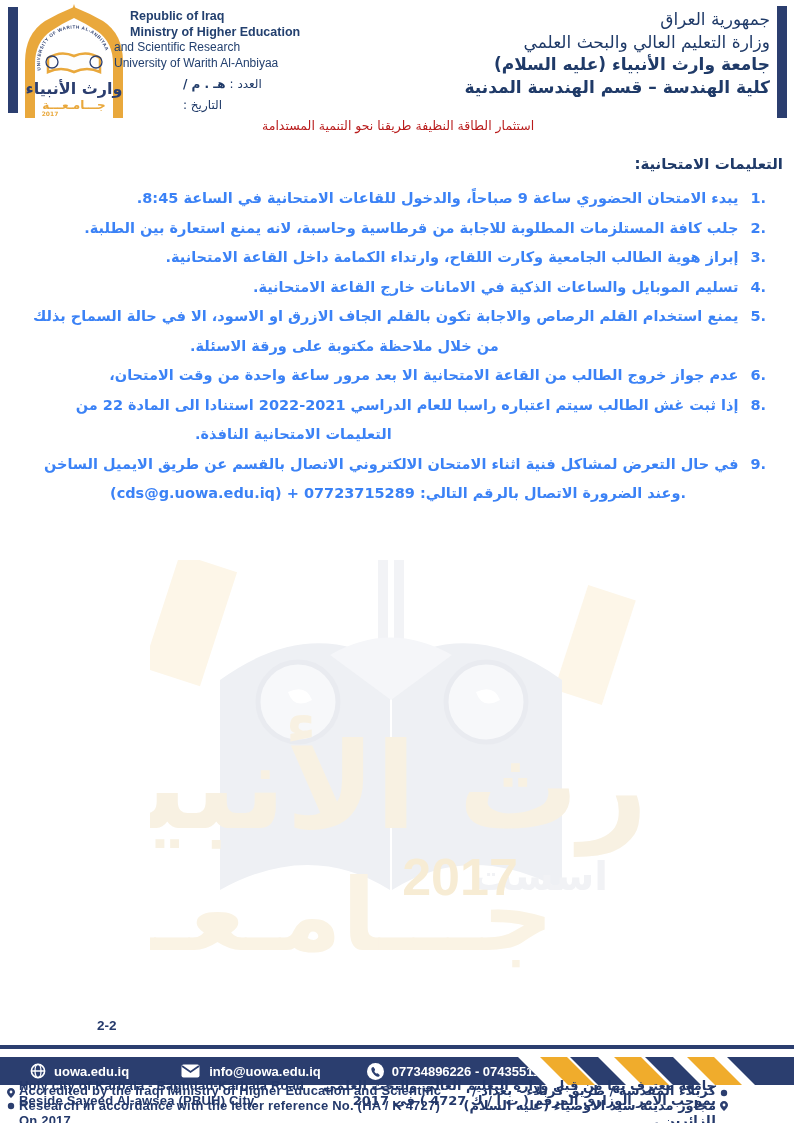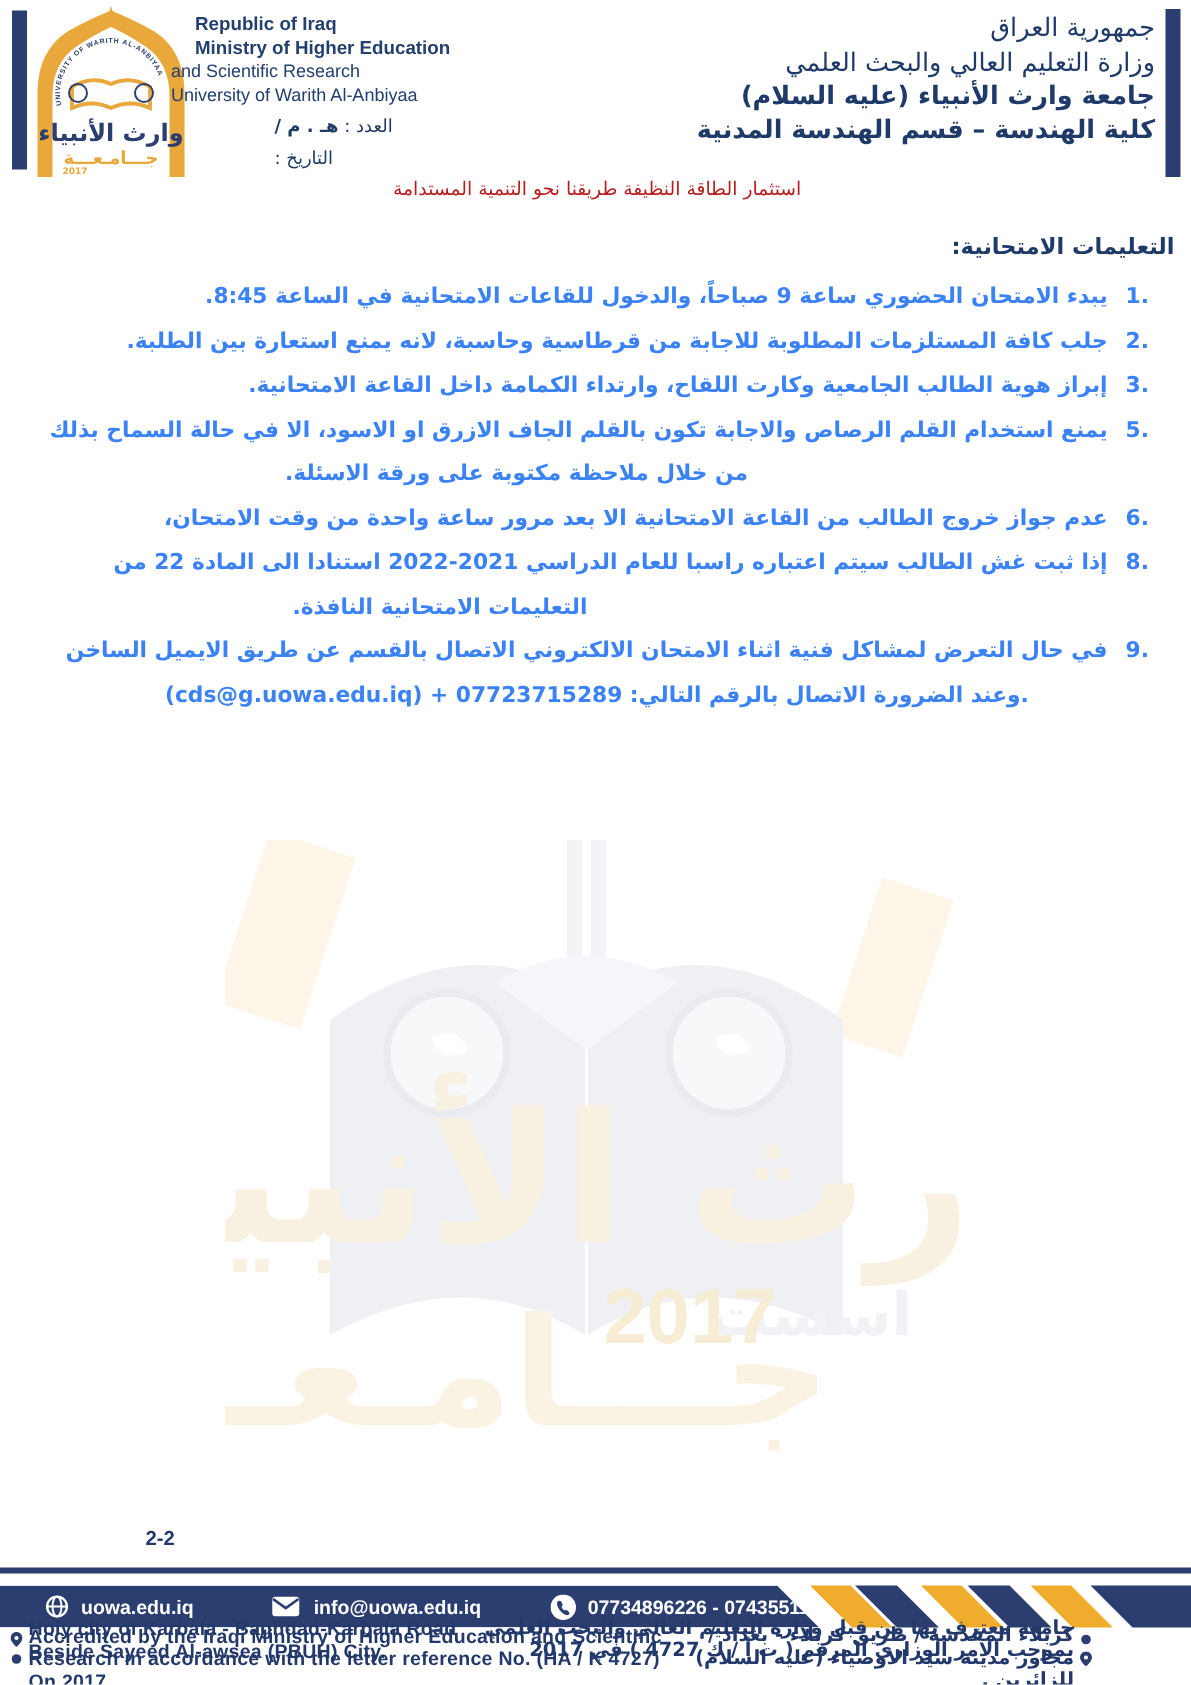--- a/index.html
+++ b/index.html
@@ -98,20 +98,23 @@
 
 <div class="abs items">
   <div class="line">
     <span class="num">1.</span><span>يبدء الامتحان الحضوري ساعة 9 صباحاً، والدخول للقاعات الامتحانية في الساعة 8:45.</span>
   </div>
   <div class="line">
     <span class="num">2.</span><span>جلب كافة المستلزمات المطلوبة للاجابة من قرطاسية وحاسبة، لانه يمنع استعارة بين الطلبة.</span>
   </div>
   <div class="line">
     <span class="num">3.</span><span>إبراز هوية الطالب الجامعية وكارت اللقاح، وارتداء الكمامة داخل القاعة الامتحانية.</span>
+  </div>
+  <div class="line">
+    <span class="num">4.</span><span>تسليم الموبايل والساعات الذكية في الامانات خارج القاعة الامتحانية.</span>
   </div>
   <div class="line">
     <span class="num">5.</span><span>يمنع استخدام القلم الرصاص والاجابة تكون بالقلم الجاف الازرق او الاسود، الا في حالة السماح بذلك</span>
   </div>
   <div class="line cont" style="padding-left:132px;">من خلال ملاحظة مكتوبة على ورقة الاسئلة.</div>
   <div class="line">
     <span class="num">6.</span><span>عدم جواز خروج الطالب من القاعة الامتحانية الا بعد مرور ساعة واحدة من وقت الامتحان،</span>
   </div>
   <div class="line">
     <span class="num">8.</span><span>إذا ثبت غش الطالب سيتم اعتباره راسبا للعام الدراسي 2021-2022 استنادا الى المادة 22 من</span>

